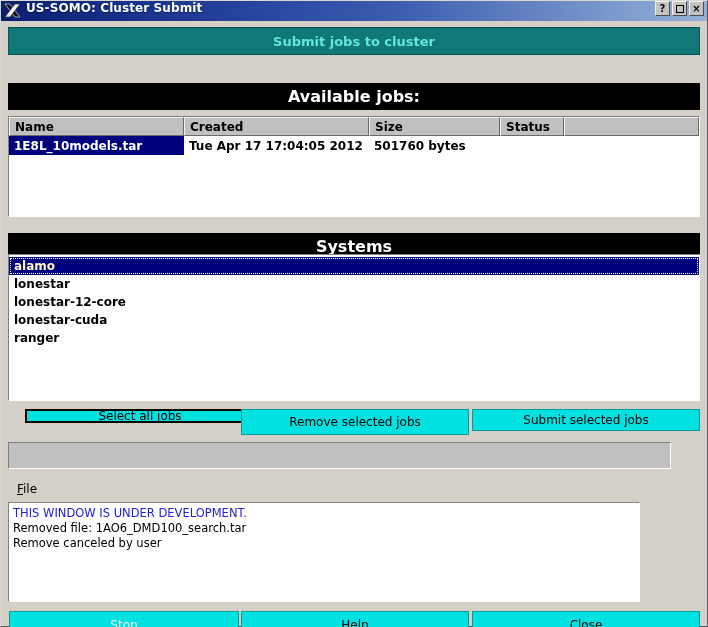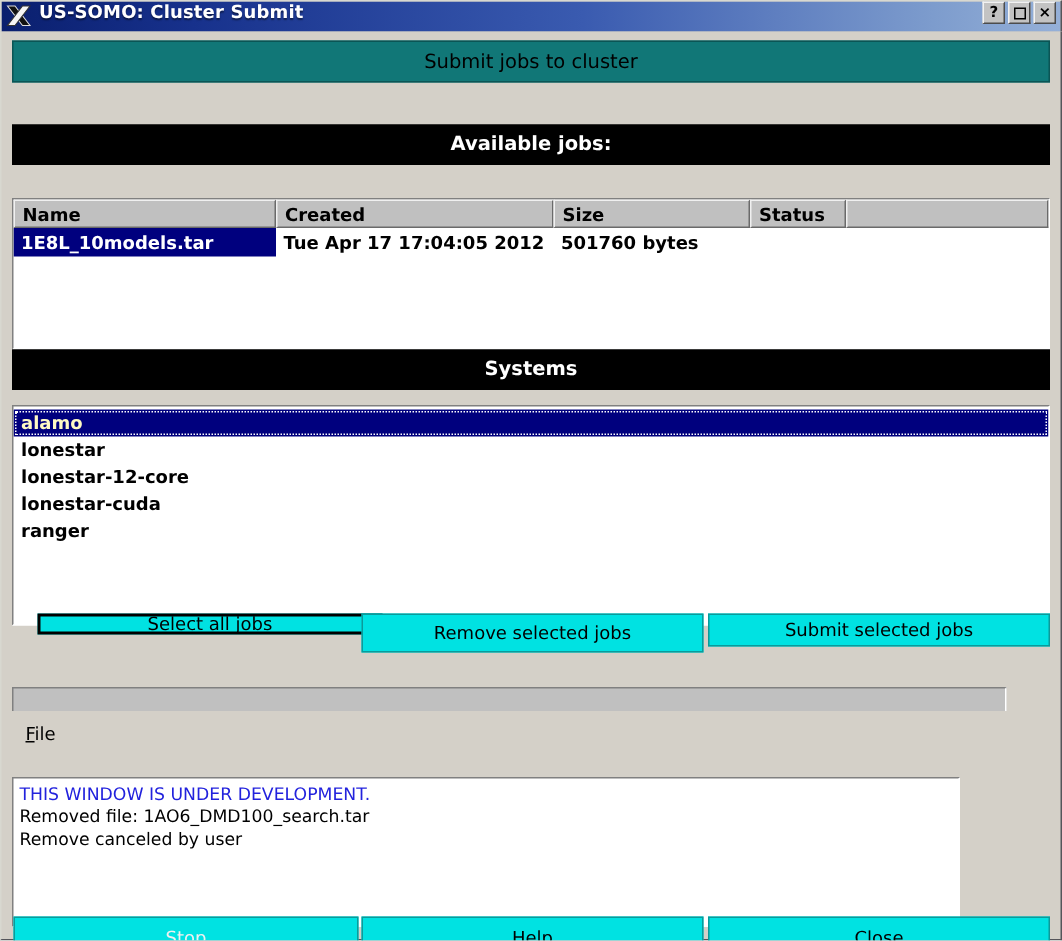--- a/index.html
+++ b/index.html
@@ -101,51 +101,50 @@
     width: 692px;
     height: 28px;
     background: #117777;
     border: 1px solid #0b5555;
     box-sizing: border-box;
     display: flex;
     align-items: center;
     justify-content: center;
   }
   .teal-banner span {
-    color: #000000;
+    color: #5eead4;
     font-size: 13px;
-    font-weight: normal;
+    font-weight: bold;
   }
 
   
   .black-banner {
     position: absolute;
     background: #000000;
     box-sizing: border-box;
     display: flex;
     align-items: center;
     justify-content: center;
     border: 1px solid #000;
   }
   .black-banner span {
     color: #ffffff;
-    font-size: 13px;
+    font-size: 16px;
     font-weight: bold;
   }
   #jobs-banner { left: 7px; top: 62px; width: 692px; height: 27px; }
   #systems-banner { left: 7px; top: 200px; width: 692px; height: 27px; margin-top: 12px; }
 
   
   .sunken {
     border-top: 1px solid #808080;
     border-left: 1px solid #808080;
     border-right: 1px solid #ffffff;
     border-bottom: 1px solid #ffffff;
     box-sizing: border-box;
-    margin-top: 16px;
   }
   #jobs-table {
     position: absolute;
     left: 7px;
     top: 95px;
     width: 692px;
     height: 101px;
     background: #ffffff;
     overflow: hidden;
   }

